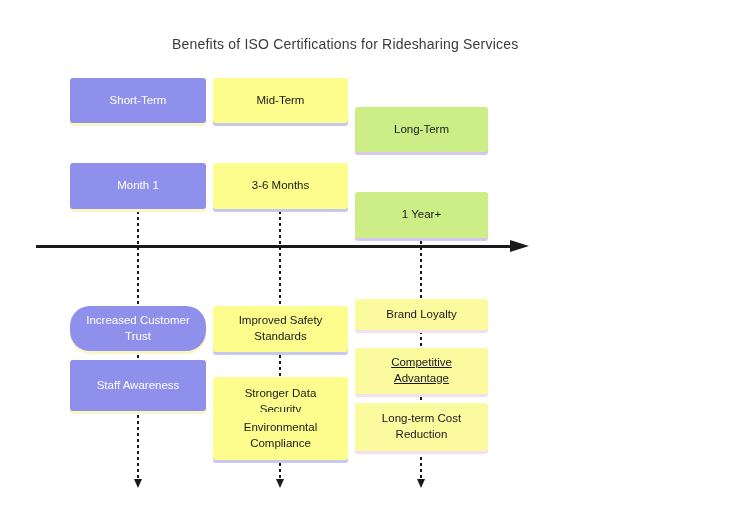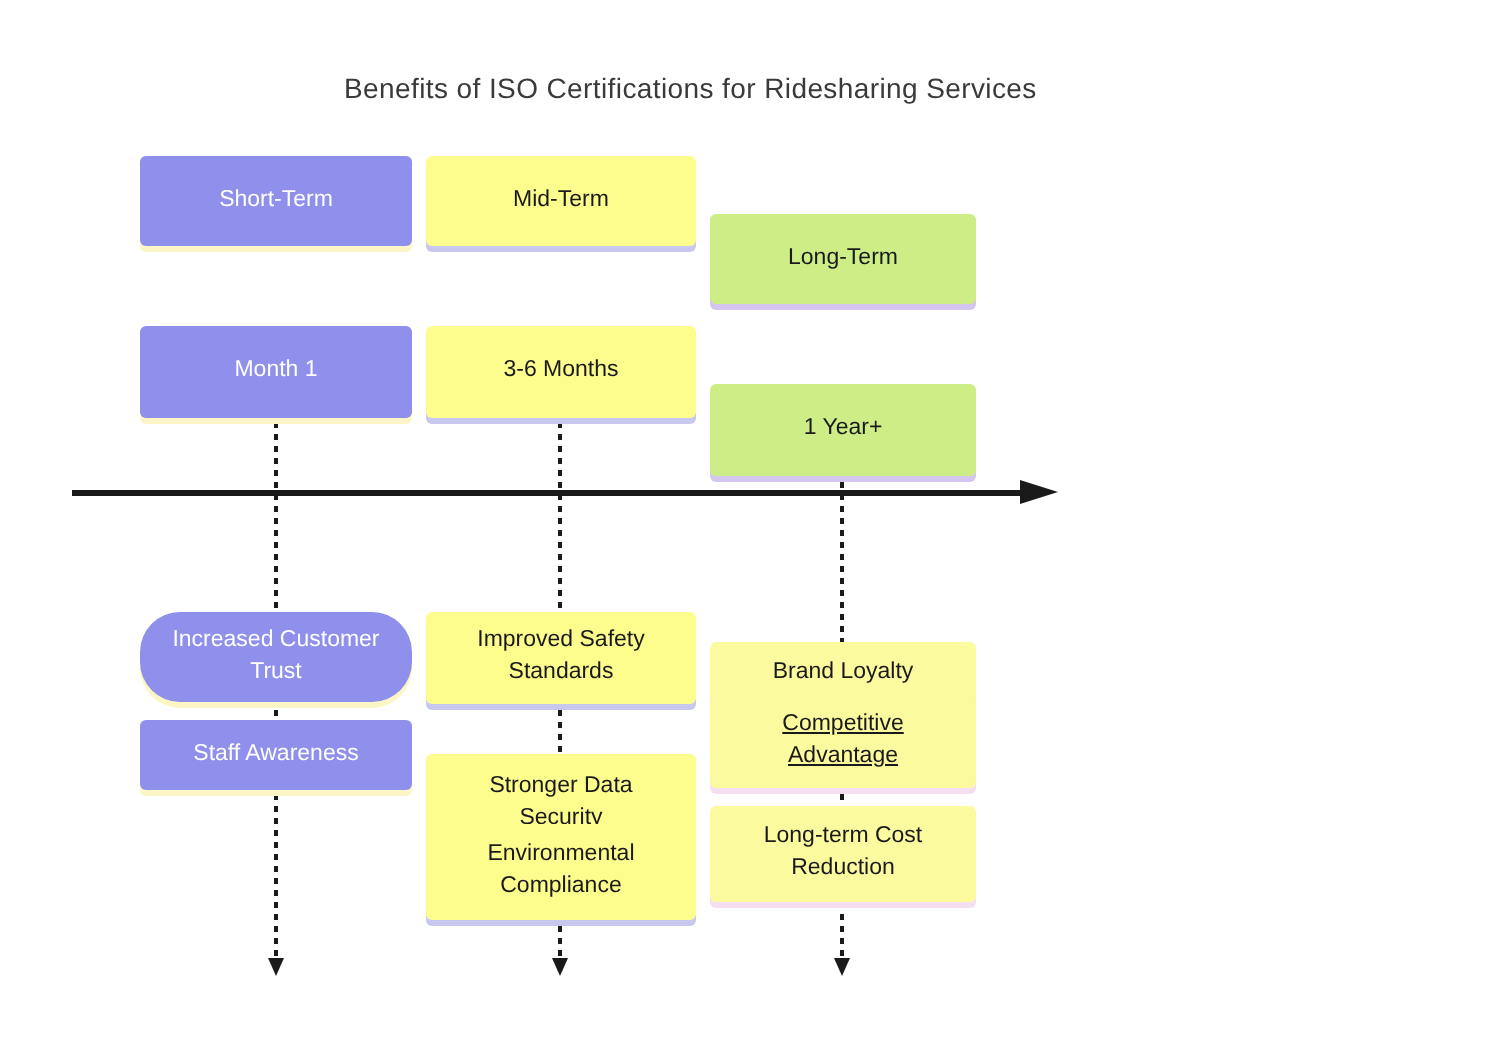--- a/index.html
+++ b/index.html
@@ -25,23 +25,23 @@
   }
   
   .c1{left:70px;width:136px;background:var(--color-purple);color:var(--color-text-light);box-shadow:0 3px 0 var(--color-purple-shadow);}
   .c2{left:213px;width:135px;background:var(--color-yellow);color:var(--color-text-dark);box-shadow:0 3px 0 var(--color-yellow-shadow);}
   .c3{left:355px;width:133px;color:var(--color-text-dark);}
   .c3.hdr,.c3.per{background:var(--color-green);box-shadow:0 3px 0 var(--color-green-shadow);margin-top:29px;}
   .c3.benefit{background:var(--color-pale-yellow);box-shadow:0 3px 0 var(--color-pale-yellow-shadow);}
   
   .hdr{top:78px;height:45px;}
   .per{top:163px;height:46px;}
-  .b11{top:306px;height:45px;border-radius:20px;} .b12{top:360px;height:35px;} .b13{top:403px;height:33px;}
+  .b11{top:306px;height:45px;border-radius:20px;} .b12{top:360px;height:51px;} .b13{top:403px;height:33px;}
   .b21{top:306px;height:46px;} .b22{top:357px;height:49px;margin-top:20px;} .b23{top:412px;height:48px;}
-  .b31{top:321px;height:31px;} .b32{top:348px;height:46px;text-decoration:underline;} .b33{top:403px;height:48px;}
+  .b31{top:299px;height:31px;} .b32{top:348px;height:46px;text-decoration:underline;} .b33{top:403px;height:48px;}
   
   .dash{
     position:absolute;top:211px;height:267px;width:2px;z-index:1;
     background:repeating-linear-gradient(to bottom, var(--color-line) 0 3px, transparent 3px 6px);
   }
   .dash-1{left:137px;} .dash-2{left:279px;} .dash-3{left:420px;}
   
   .axis-line{position:absolute;left:36px;top:245px;width:475px;height:3px;background:var(--color-line);z-index:3;}
   .axis-head{
     position:absolute;left:510px;top:240px;width:0;height:0;z-index:3;

